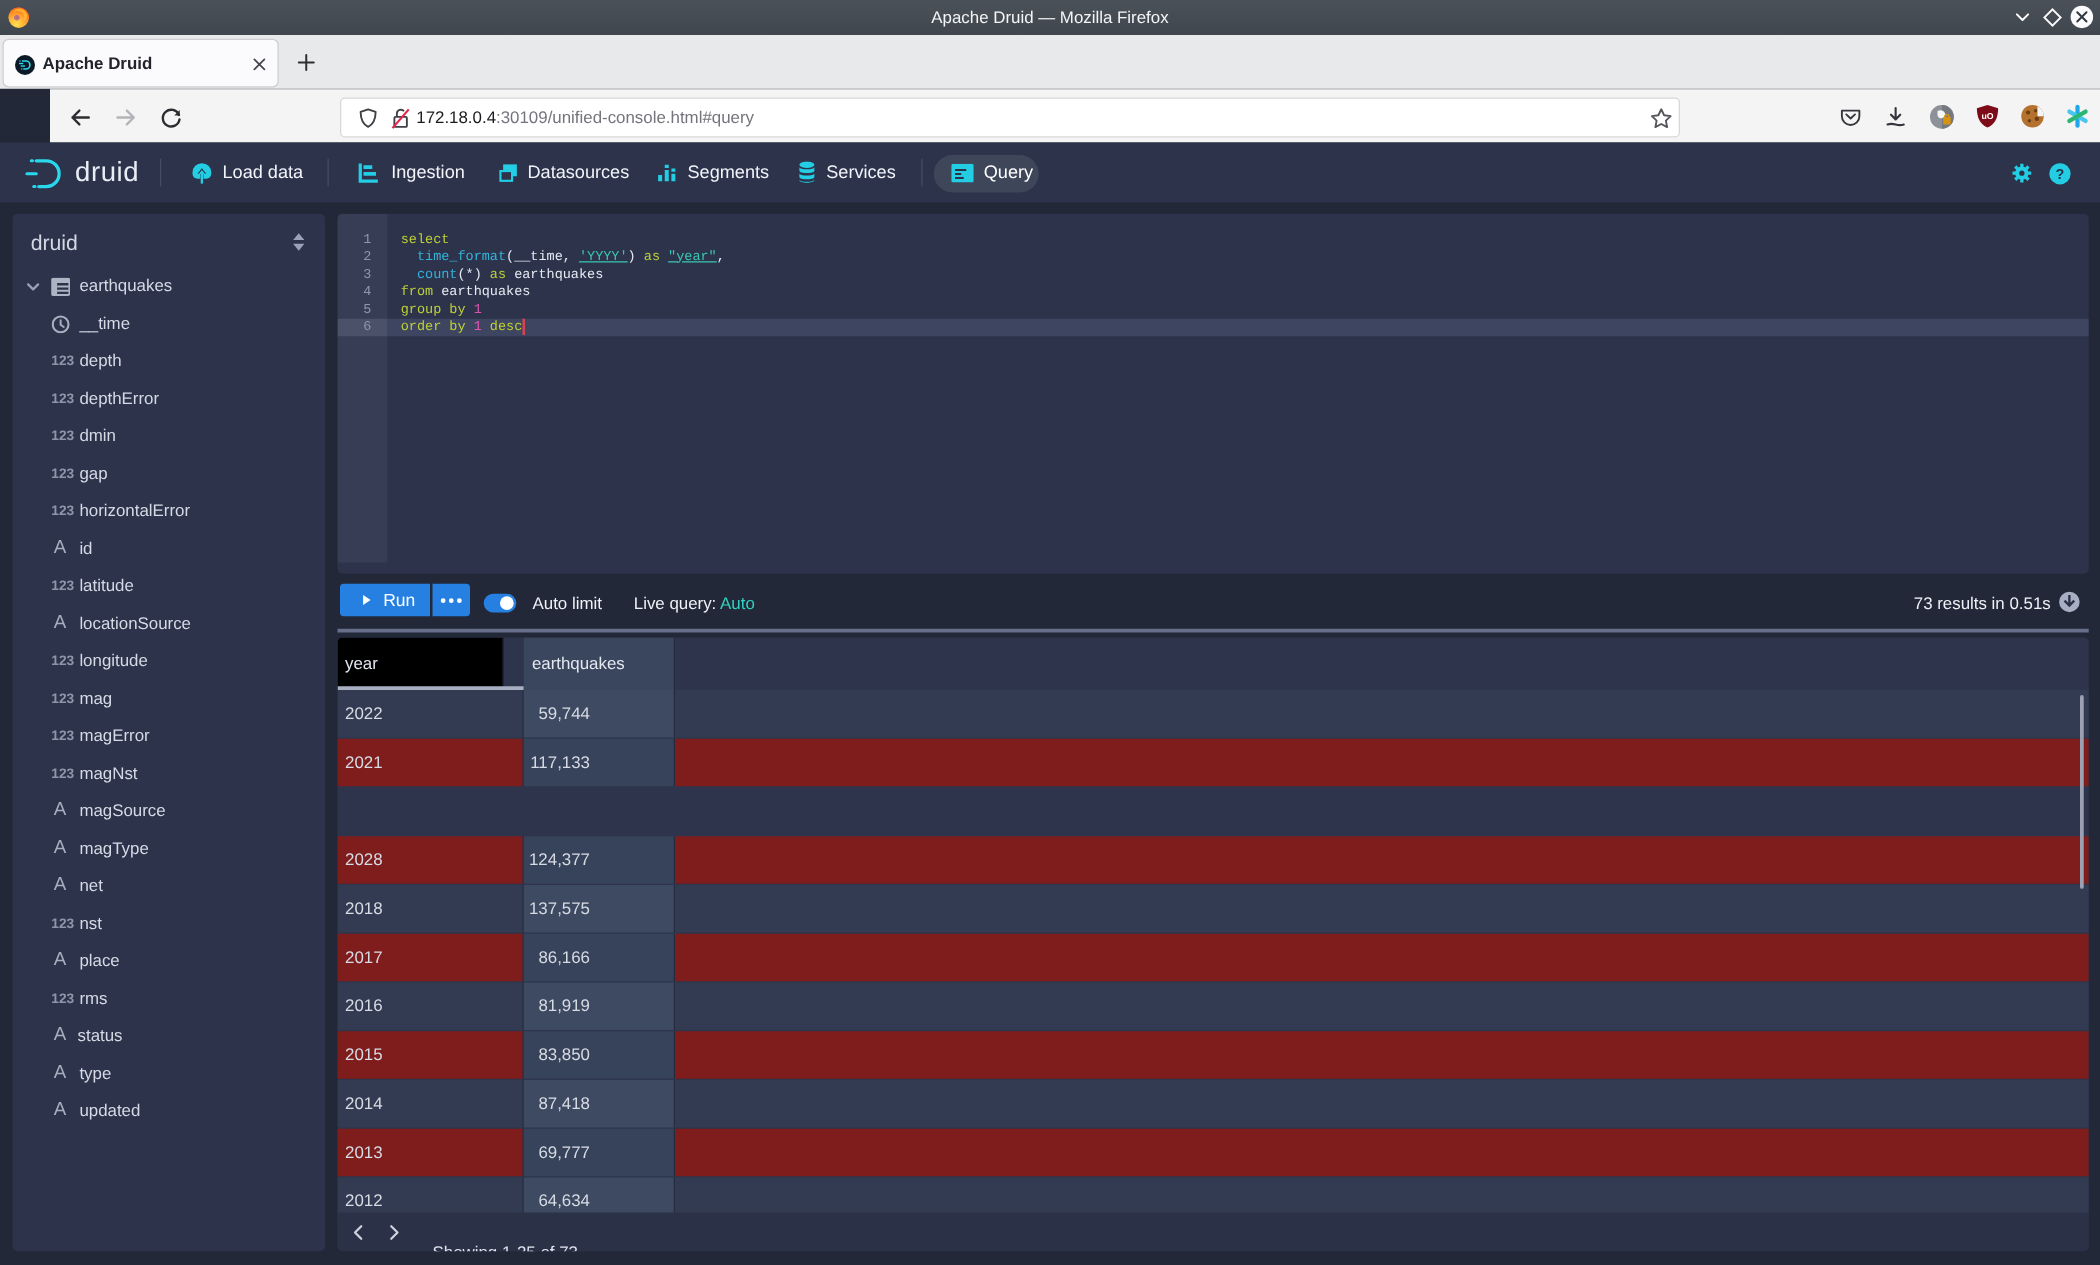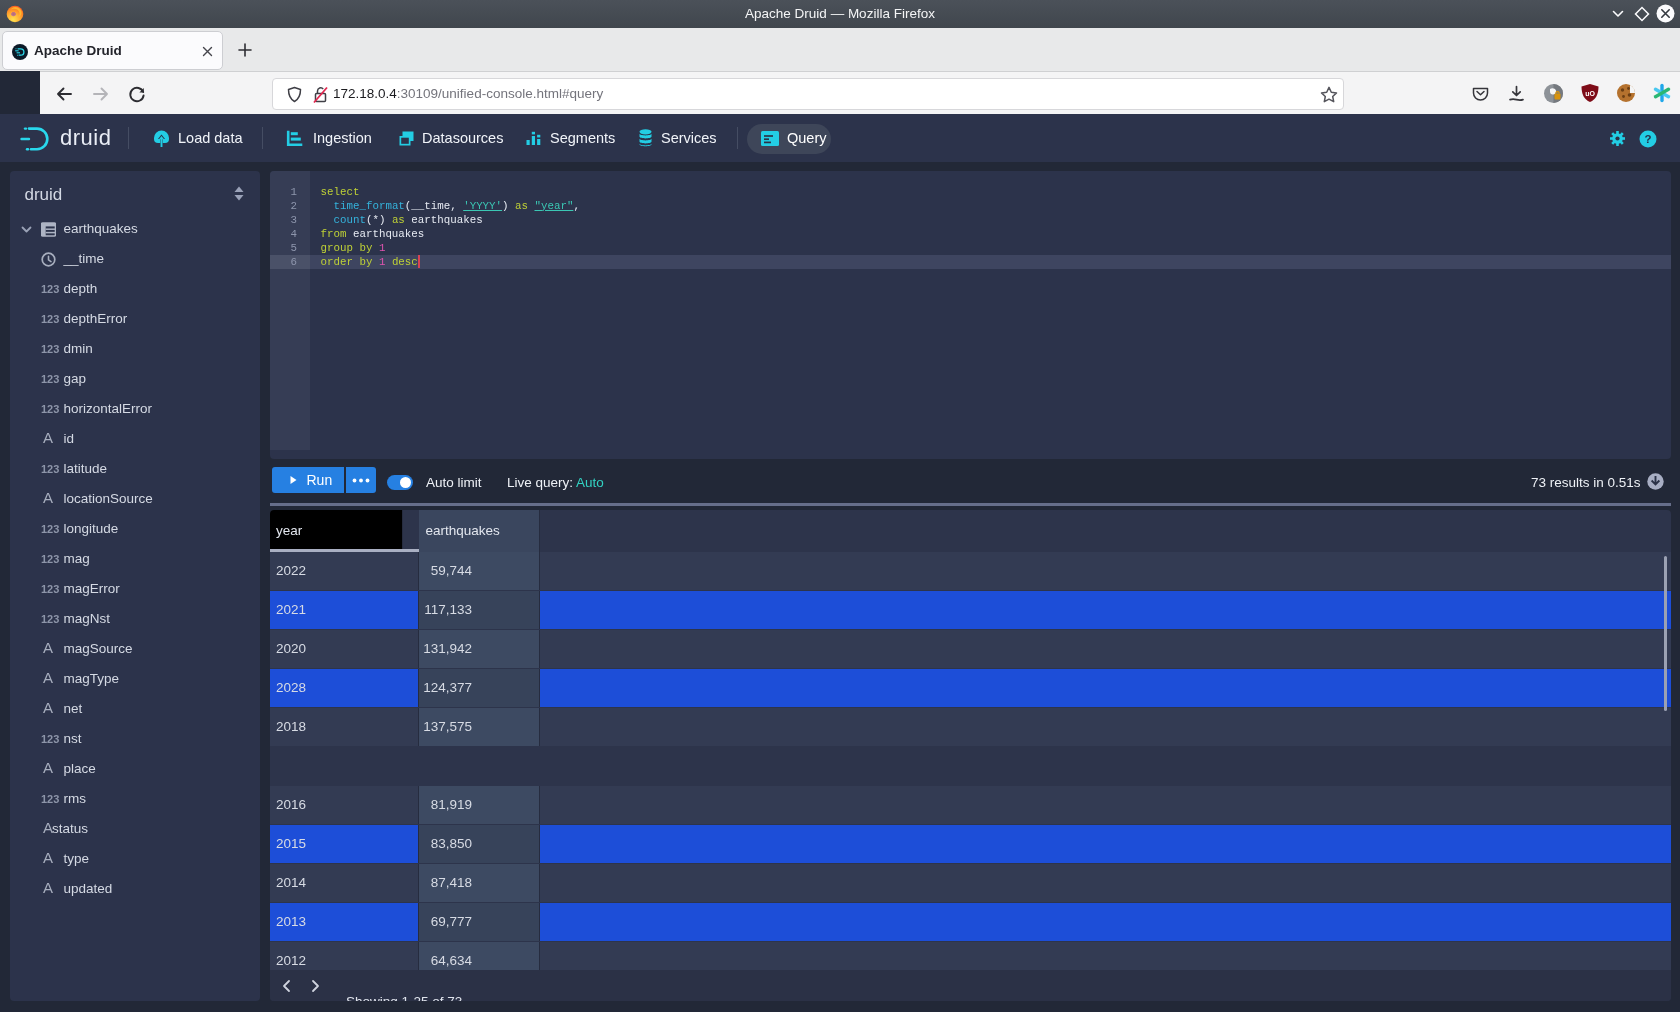--- a/index.html
+++ b/index.html
@@ -62,21 +62,21 @@
 #th1 { position:absolute; left:0; top:0; width:133px; height:41.5px; background:#000000; border-right:1px solid #262c3f; }
 #th2 { position:absolute; left:149px; top:0; width:121px; height:41.5px; background:#3a465e; border-right:1px solid #262c3f; }
 #sortline { position:absolute; left:0; top:38.5px; width:149px; height:3px; background:#a9afc2; }
 .hlab { position:absolute; top:13px; font-size:13.5px; color:#e3e7ef; }
 .trow { position:absolute; left:0; width:1401px; height:39px; }
 .trow .c1 { position:absolute; left:0; top:0; width:149px; height:38px; border-right:1px solid #262c3f; }
 .trow .c2 { position:absolute; left:149px; top:0; width:121px; height:38px; border-right:1px solid #262c3f; }
 .trow .c3 { position:absolute; left:270px; top:0; width:1131px; height:38px; }
 .trow.odd .c1, .trow.odd .c3 { background:#333b53; }
 .trow.odd .c2 { background:#3d4a62; }
-.trow.even .c1, .trow.even .c3 { background:#1d4ed8;text-align:right; }
+.trow.even .c1, .trow.even .c3 { background:#7f1d1d;text-align:right; }
 .trow.even .c2 { background:#37435a; }
 .yv { position:absolute; left:6px; top:11px; font-size:13.5px; color:#d7dbe4; }
 .nv { position:absolute; right:67px; top:11px; font-size:13.5px; color:#d7dbe4; }
 #pager { position:absolute; left:0; top:459.5px; width:1401px; height:31.5px; background:#2b3146; }
 #pgtext { position:absolute; left:76px; top:24px; font-size:13.5px; color:#e0e4ed; }
 #vscroll { position:absolute; left:1393.5px; top:46px; width:3.5px; height:155px; background:#9ba1b3; border-radius:2px; }
 </style>
 </head>
 <body>
 
@@ -375,21 +375,21 @@
 <div class="srow" style="top:583px"> 
       <span class="si sA" style="left:33px;top:5px">A</span>
       <span class="slab" style="left:53.5px">place</span>
     </div>
 <div class="srow" style="top:613px"> 
       <span class="si n123" style="left:31px;top:9px">123</span>
       <span class="slab" style="left:53.5px">rms</span>
     </div>
 <div class="srow" style="top:643px"> 
       <span class="si sA" style="left:33px;top:5px">A</span>
-      <span class="slab" style="left:42px">status</span>
+      <span class="slab" style="left:52px">status</span>
     </div>
 <div class="srow" style="top:673px"> 
       <span class="si sA" style="left:33px;top:5px">A</span>
       <span class="slab" style="left:53.5px">type</span>
     </div>
 <div class="srow" style="top:703px"> 
       <span class="si sA" style="left:33px;top:5px">A</span>
       <span class="slab" style="left:53.5px">updated</span>
     </div>
 </div>
@@ -459,44 +459,44 @@
     </div>
 <div class="trow even" style="top:80.5px">
       <div class="c1">
         <span class="yv">2021</span>
       </div>
       <div class="c2">
         <span class="nv">117,133</span>
       </div>
       <div class="c3"></div>
     </div>
-<div class="trow odd" style="top:119.5px">
-      <div class="c1">
-        <span class="yv">2020</span>
-      </div>
-      <div class="c2">
-        <span class="nv">131,942</span>
-      </div>
-      <div class="c3"></div>
-    </div>
 <div class="trow even" style="top:158.5px">
       <div class="c1">
         <span class="yv">2028</span>
       </div>
       <div class="c2">
         <span class="nv">124,377</span>
       </div>
       <div class="c3"></div>
     </div>
 <div class="trow odd" style="top:197.5px">
       <div class="c1">
         <span class="yv">2018</span>
       </div>
       <div class="c2">
         <span class="nv">137,575</span>
+      </div>
+      <div class="c3"></div>
+    </div>
+<div class="trow even" style="top:236.5px">
+      <div class="c1">
+        <span class="yv">2017</span>
+      </div>
+      <div class="c2">
+        <span class="nv">86,166</span>
       </div>
       <div class="c3"></div>
     </div>
 <div class="trow odd" style="top:275.5px">
       <div class="c1">
         <span class="yv">2016</span>
       </div>
       <div class="c2">
         <span class="nv">81,919</span>
       </div>

